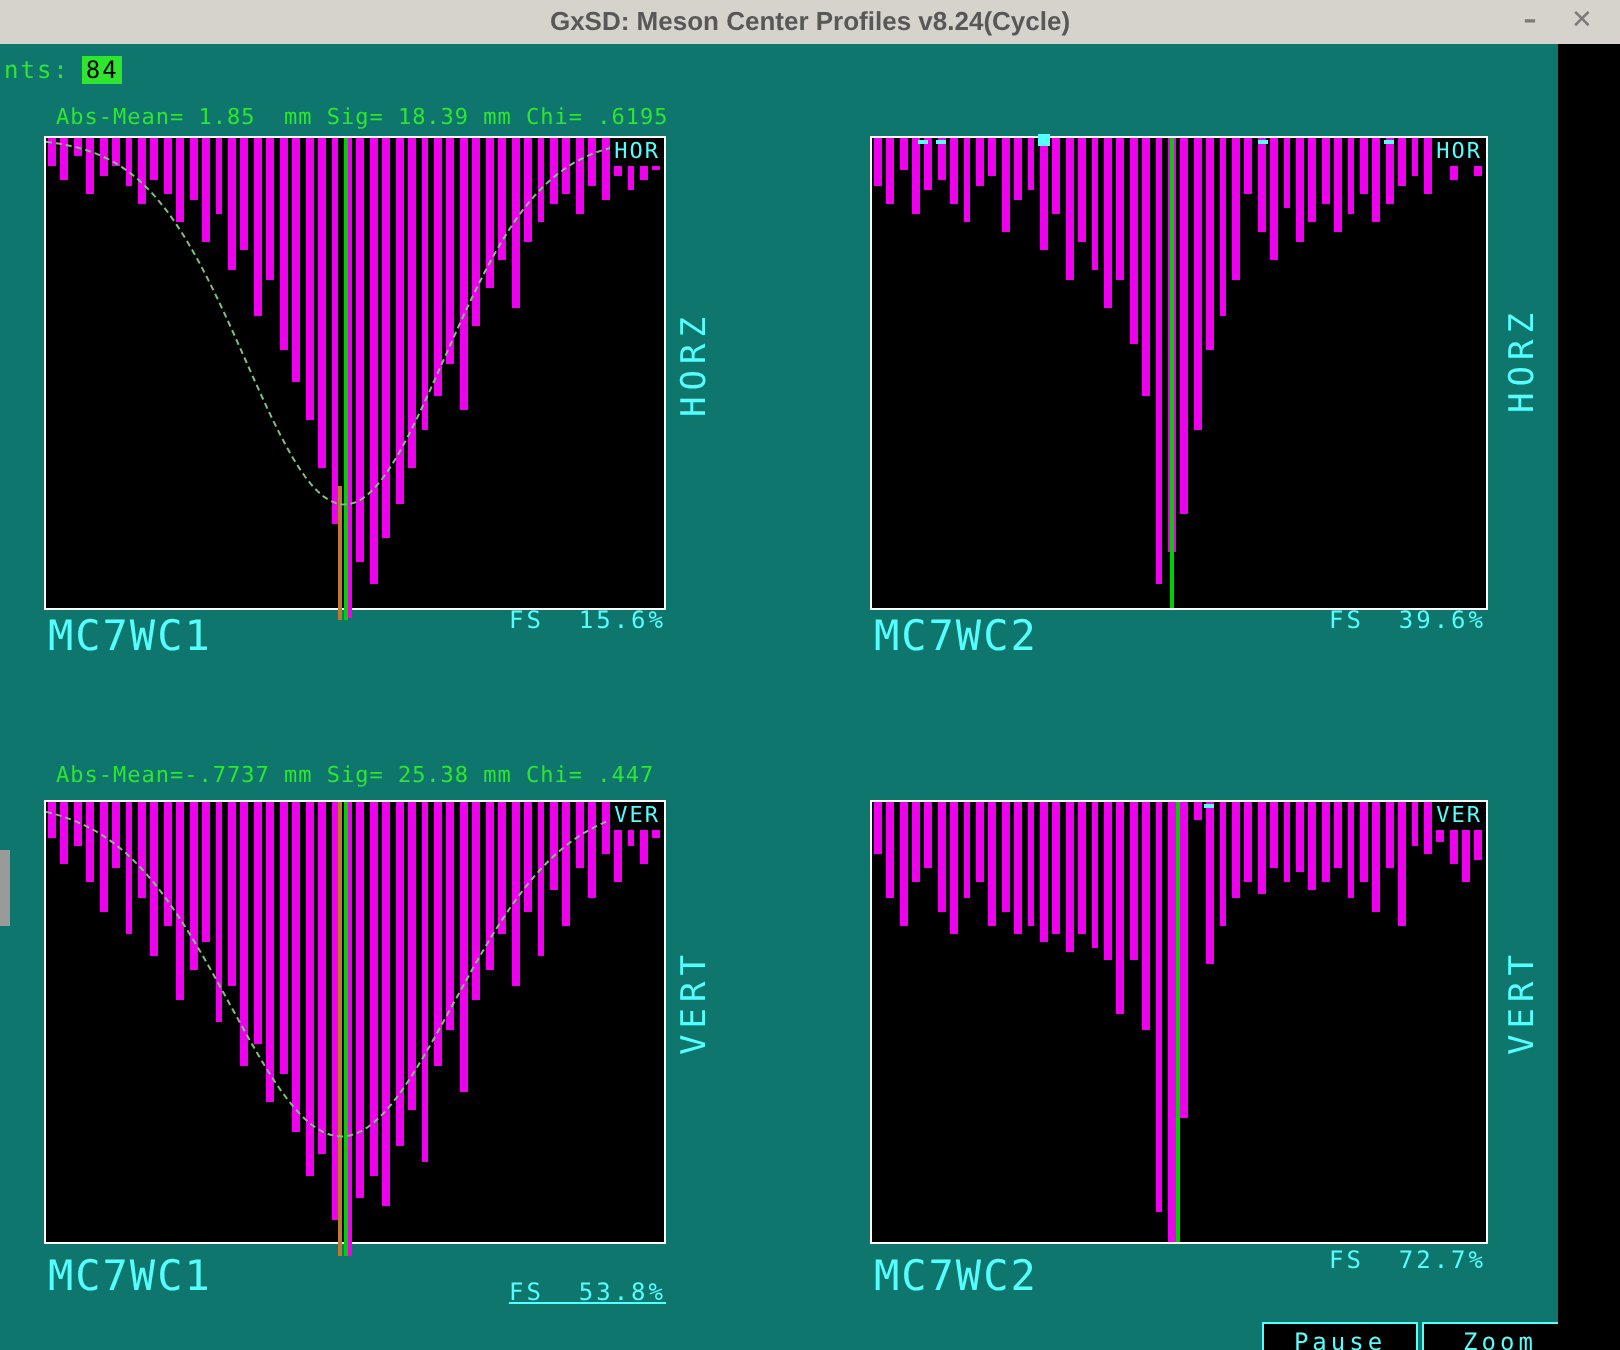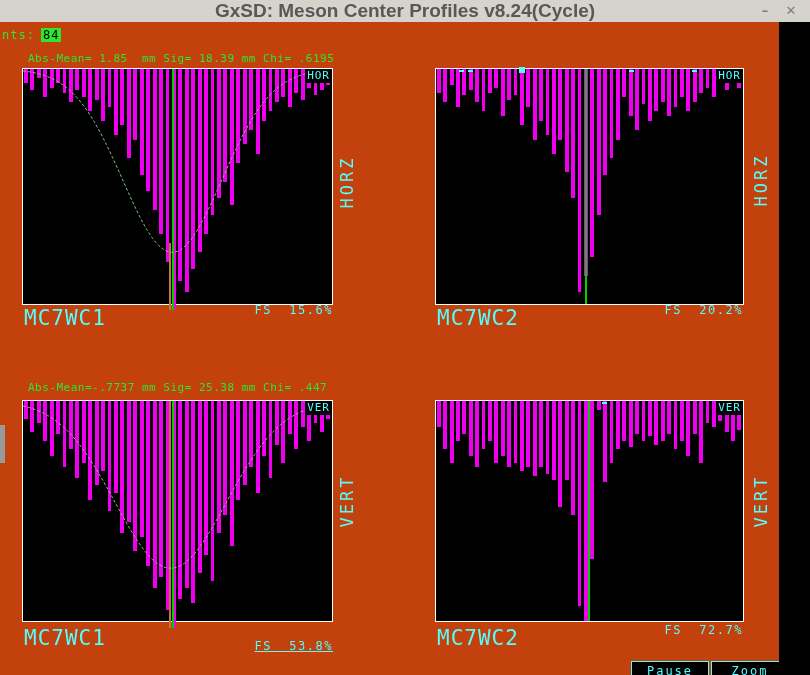--- a/index.html
+++ b/index.html
@@ -7,31 +7,31 @@
     width:810px;height:675px;overflow:hidden;background:#000;
     font-family:"DejaVu Sans Mono", monospace;
   }
   
   .titlebar{
     position:relative;width:810px;height:22px;background:#d6d2cc;
   }
   .title-text{
     position:absolute;left:0;right:0;top:0;height:27px;line-height:22px;
     text-align:center;font-family:"Liberation Sans", sans-serif;
-    font-weight:bold;font-size:19px;color:#585858;
+    font-weight:bold;font-size:13px;color:#585858;
   }
   .win-btn{
     position:absolute;top:0;width:22px;height:22px;line-height:21px;text-align:center;
     color:#7b7b7b;font-size:13px;font-weight:bold;cursor:default;
     font-family:"DejaVu Sans", sans-serif;
   }
   .win-min{right:34px;}
   .win-close{right:8px;}
   
-  .screen{position:relative;width:779px;height:653px;background:#c2410c;overflow:hidden;}
+  .screen{position:relative;width:779px;height:653px;background:#0f766e;overflow:hidden;}
   .green{color:#2fe52f;}
   .events-line{position:absolute;left:2px;top:6px;font-size:12px;letter-spacing:1px;}
   .events-value{background:#2fe52f;color:#000;padding:0 2px;margin-left:6px;}
   .datetime{position:absolute;top:6px;left:580px;width:162px;text-align:right;
     font-size:12px;letter-spacing:1px;}
   .stats{position:absolute;font-size:11px;letter-spacing:.5px;white-space:pre;}
   .stats-1{left:28px;top:30px;}
   .stats-3{left:28px;top:359px;}
   
   .box{position:absolute;border:1px solid #fff;background:#000;box-sizing:border-box;}
@@ -326,21 +326,21 @@
         <div class="bar" style="left: 98.2083%; width: 1.25%; height: 13%; background: rgb(238, 0, 238);"></div>
         <div class="center-line" style="left: 49.5%; height: 100%;"></div>
         <div class="marker-dash" style="left: 54%;"></div>
       </div>
     <div class="corner-label">VER</div>
   </div>
 
   <div class="chart-name name-1">MC7WC1</div>
   <div class="fs-text fs-1">FS  15.6%</div>
   <div class="chart-name name-2">MC7WC2</div>
-  <div class="fs-text fs-2">FS  20.2%</div>
+  <div class="fs-text fs-2">FS  39.6%</div>
   <div class="chart-name name-3">MC7WC1</div>
   <div class="fs-text fs-3">FS  53.8%</div>
   <div class="chart-name name-4">MC7WC2</div>
   <div class="fs-text fs-4">FS  72.7%</div>
 
   <div class="vlabel vl-horz-left">
       <span>HORZ</span>
     </div>
   <div class="vlabel vl-horz-right">
       <span>HORZ</span>

